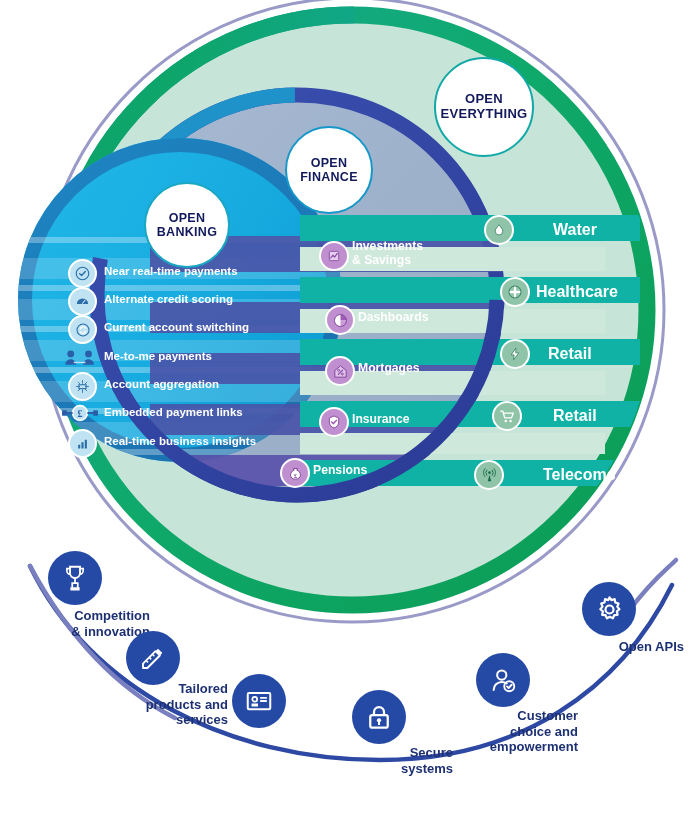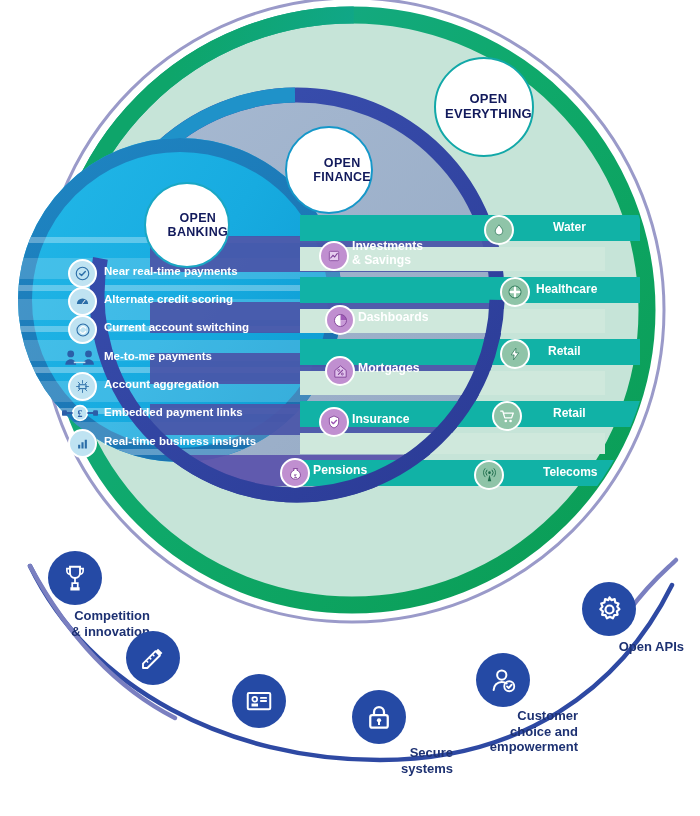--- a/index.html
+++ b/index.html
@@ -2,31 +2,31 @@
 <html><head>
 <meta charset="utf-8">
 <style>
   html,body{margin:0;padding:0;background:#ffffff;}
   body{font-family:"Liberation Sans",sans-serif;}
   #stage{position:relative;width:700px;height:816px;overflow:hidden;background:#fff;}
   svg{display:block;}
   #art{position:absolute;left:0;top:0;}
 
   .hub{position:absolute;background:#ffffff;border-radius:50%;
-       display:flex;align-items:center;justify-content:flex-end;text-align:center;
+       display:flex;align-items:center;justify-content:center;text-align:center;
        color:#121a5c;font-weight:bold;line-height:1.12;letter-spacing:.3px;}
   #hub-ob{left:144px;top:182px;width:82px;height:82px;border:2.5px solid #1aa7c4;font-size:12.5px;}
   #hub-of{left:285px;top:126px;width:84px;height:84px;border:2.5px solid #1597c9;font-size:12.5px;}
   #hub-oe{left:434px;top:57px;width:96px;height:96px;border:2.5px solid #12a8a8;font-size:13px;}
 
   .rowlabel{position:absolute;color:#ffffff;font-weight:bold;line-height:1.12;
             white-space:pre-line;}
   .ob-label{font-size:11.5px;}
   .of-label{font-size:12.2px;}
-  .oe-label{font-size:12px;}
+  .oe-label{font-size:16px;}
 
   .rowicon{position:absolute;border-radius:50%;display:flex;align-items:center;justify-content:center;}
   .ob-ic{width:25px;height:25px;background:#bfe3f2;border:2px solid #ffffff;}
   .of-ic{width:26px;height:26px;background:#c08fd0;border:2.5px solid #ffffff;}
   .oe-ic{width:26px;height:26px;background:#8fc4a8;border:2.5px solid #ffffff;}
 
   .node{position:absolute;width:54px;height:54px;border-radius:50%;background:#254aa5;
         display:flex;align-items:center;justify-content:center;}
   .nodelabel{position:absolute;color:#1d3172;font-weight:bold;font-size:13px;
              line-height:1.2;text-align:right;white-space:pre-line;width:150px;}
@@ -321,20 +321,23 @@
   <div class="nodelabel" style="left:0px;top:608px">Competition
 &amp; innovation</div>
 
   <div class="node" style="left:126px;top:631px">
     <svg width="30" height="30" viewBox="0 0 24 24">
       <path d="M4 16.5L14 6.5l3.5 3.5-10 10H4z" fill="none" stroke="#fff" stroke-width="1.5" stroke-linejoin="round"></path>
       <path d="M14 6.5l2-2 3.5 3.5-2 2z" fill="#fff"></path>
       <path d="M6.5 14l1.6 1.6M9 11.5l1.6 1.6M11.5 9l1.6 1.6" stroke="#fff" stroke-width="1.2"></path>
     </svg>
   </div>
+  <div class="nodelabel" style="left:78px;top:681px">Tailored
+products and
+services</div>
 
   <div class="node" style="left:232px;top:674px">
     <svg width="30" height="30" viewBox="0 0 24 24">
       <rect x="3" y="5.5" width="18" height="13" rx="1" fill="none" stroke="#fff" stroke-width="1.6"></rect>
       <circle cx="8.6" cy="10.5" r="1.9" fill="none" stroke="#fff" stroke-width="1.4"></circle>
       <rect x="6" y="14" width="5.2" height="2.4" fill="#fff"></rect>
       <path d="M13.5 9.5h4.2M13.5 12h4.2" stroke="#fff" stroke-width="1.5" stroke-linecap="round"></path>
     </svg>
   </div>
 

